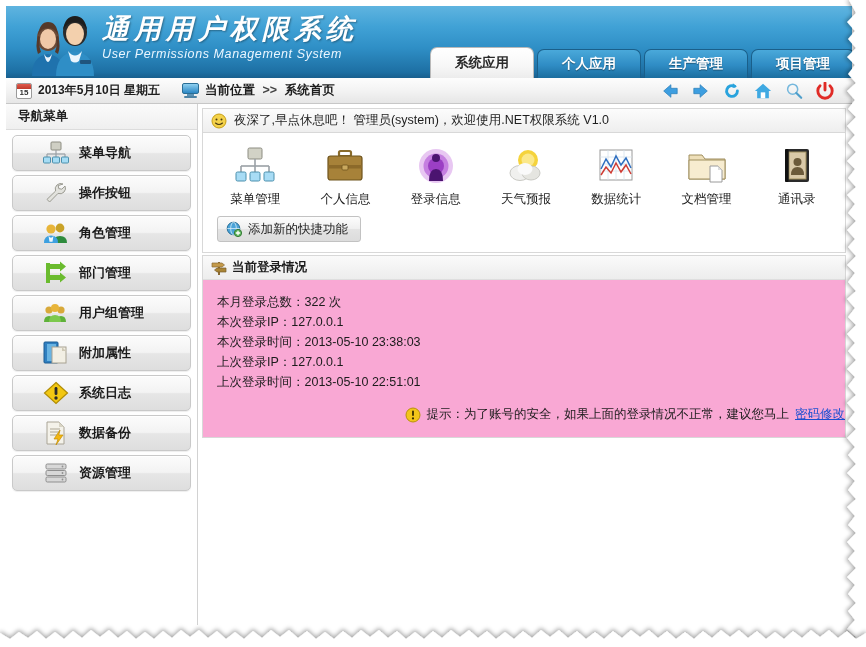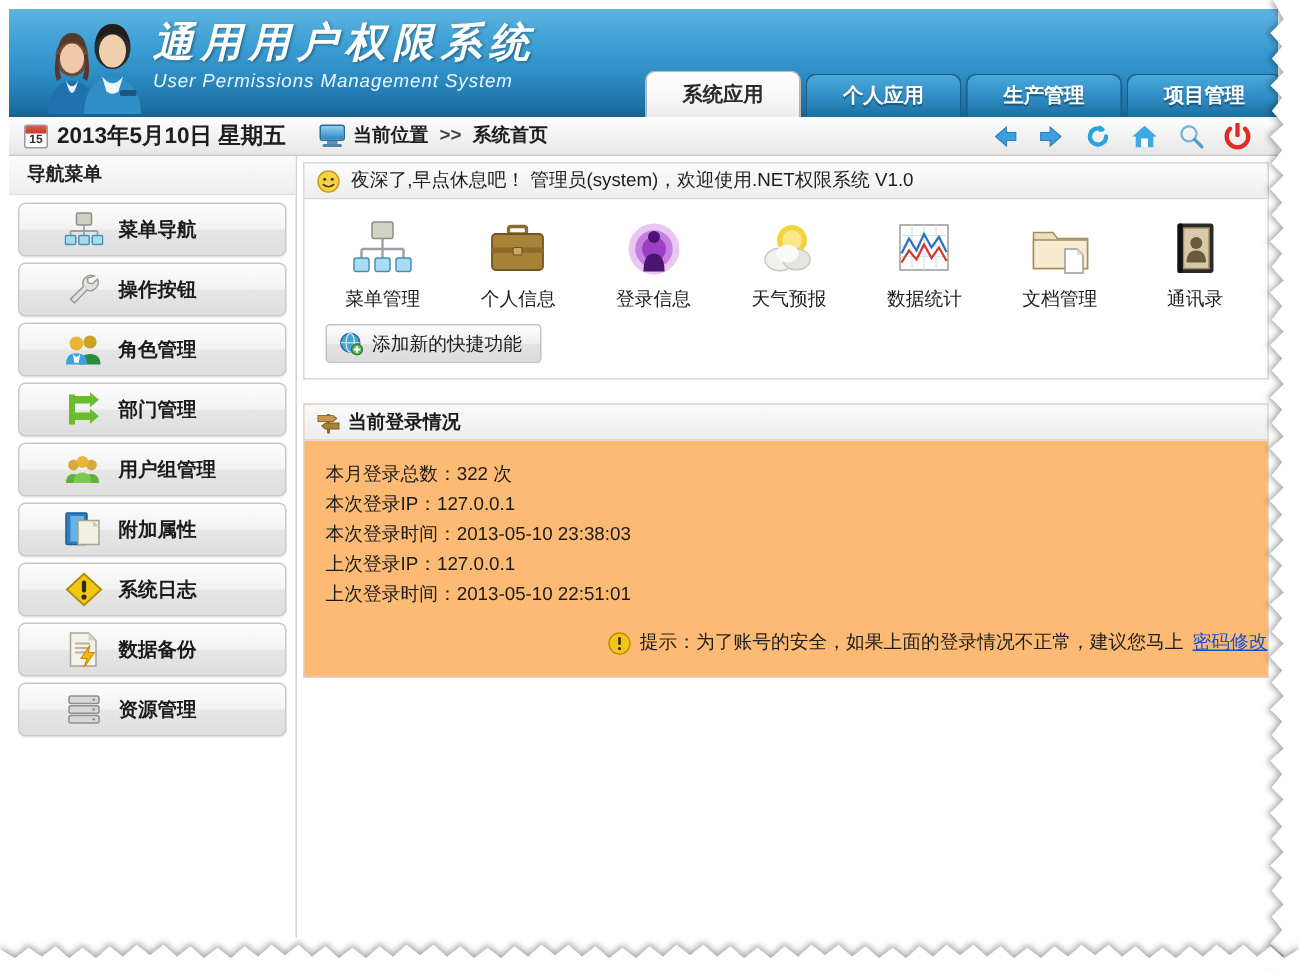--- a/index.html
+++ b/index.html
@@ -156,21 +156,21 @@
   .cal-icon span {
     position: absolute;
     left: 0; right: 0; bottom: 0px;
     text-align: center;
     font-size: 8px;
     font-weight: bold;
     color: #333;
     line-height: 10px;
   }
   .date-text {
-    font-size: 15px;
+    font-size: 12px;
     font-weight: bold;
     color: #1d1d1d;
     white-space: nowrap;
   }
   .monitor-icon {
     position: relative;
     width: 17px; height: 15px;
     margin-left: 22px;
     margin-right: 6px;
     flex: 0 0 auto;
@@ -335,23 +335,23 @@
     border: 1px solid #c2c2c2;
     border-radius: 3px;
     background: linear-gradient(to bottom,#fdfdfd,#efefef 50%,#e3e3e3 51%,#dcdcdc);
     font-size: 12.5px;
     color: #1c1c1c;
     cursor: pointer;
     white-space: nowrap;
   }
 
   .section {
-    margin-top: 16px;
+    margin-top: 2px;
     border: 1px solid #d8d8d8;
-    background: #fdba74;
+    background: #f9a8d4;
   }
   .section-head {
     height: 24px;
     display: flex;
     align-items: center;
     gap: 5px;
     padding-left: 8px;
     background: linear-gradient(to bottom,#fafafa,#ededed);
     border-bottom: 1px solid #dedede;
     font-size: 12.5px;

